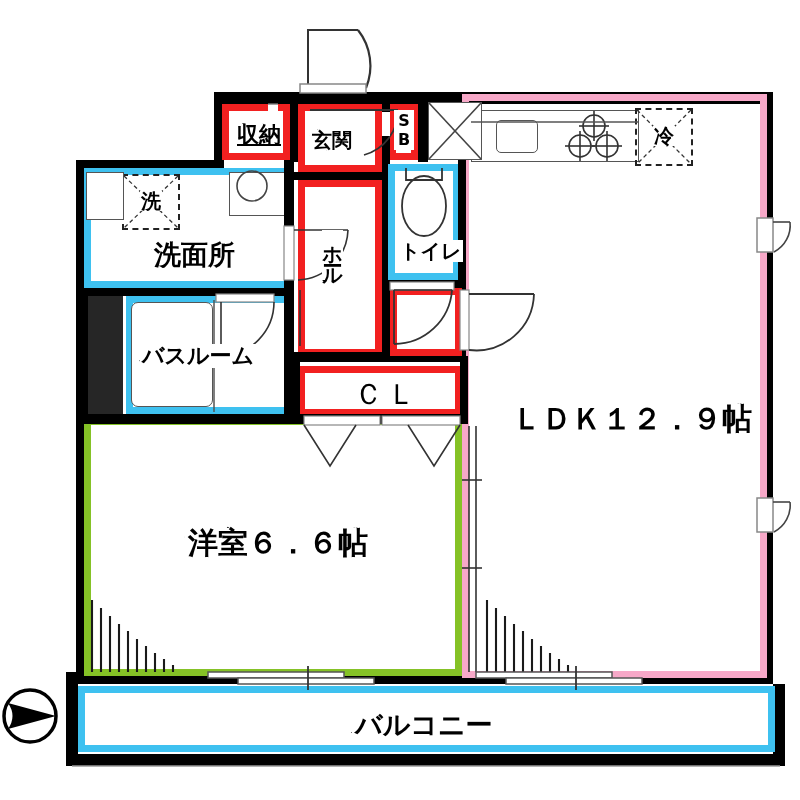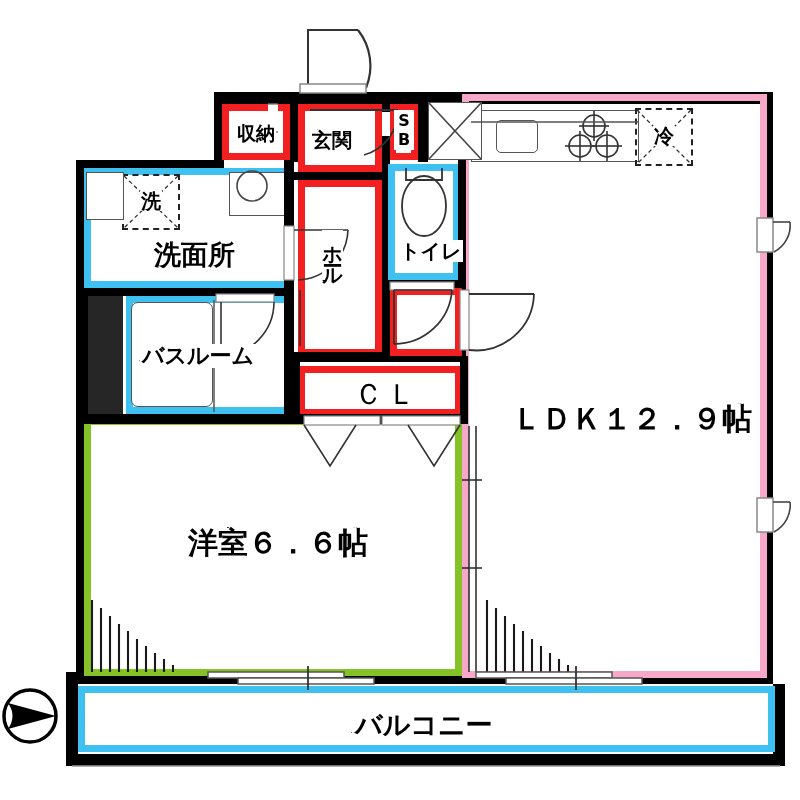--- a/index.html
+++ b/index.html
@@ -36,21 +36,21 @@
     position: absolute;
     color: #000000;
     font-family: "DejaVu Sans", "Liberation Sans", sans-serif;
     white-space: nowrap;
     line-height: 1;
     letter-spacing: 0px;
   }
   .lbl-room-lg { font-size: 30px; font-weight: 700; }
   .lbl-room-sm { font-size: 22px; font-weight: 700; }
   .lbl-room-xs { font-size: 20px; font-weight: 700; }
-  .lbl-tiny    { font-size: 19px; font-weight: 700; }
+  .lbl-tiny    { font-size: 22px; font-weight: 700; text-decoration: underline; }
   .lbl-cl      { font-size: 29px; font-weight: 500; letter-spacing: 4px;}
   .vert {
     writing-mode: vertical-rl;
     text-orientation: upright;
     line-height: 1.05;
   }
   .thin-box { position: absolute; border: 1.5px solid #555; box-sizing: border-box; background:#fff;}
   .dash-box { position: absolute; border: 2px dashed #222; box-sizing: border-box; }
 
   svg.ovl { position: absolute; left: 0; top: 0; width: 800px; height: 800px; pointer-events: none; }

